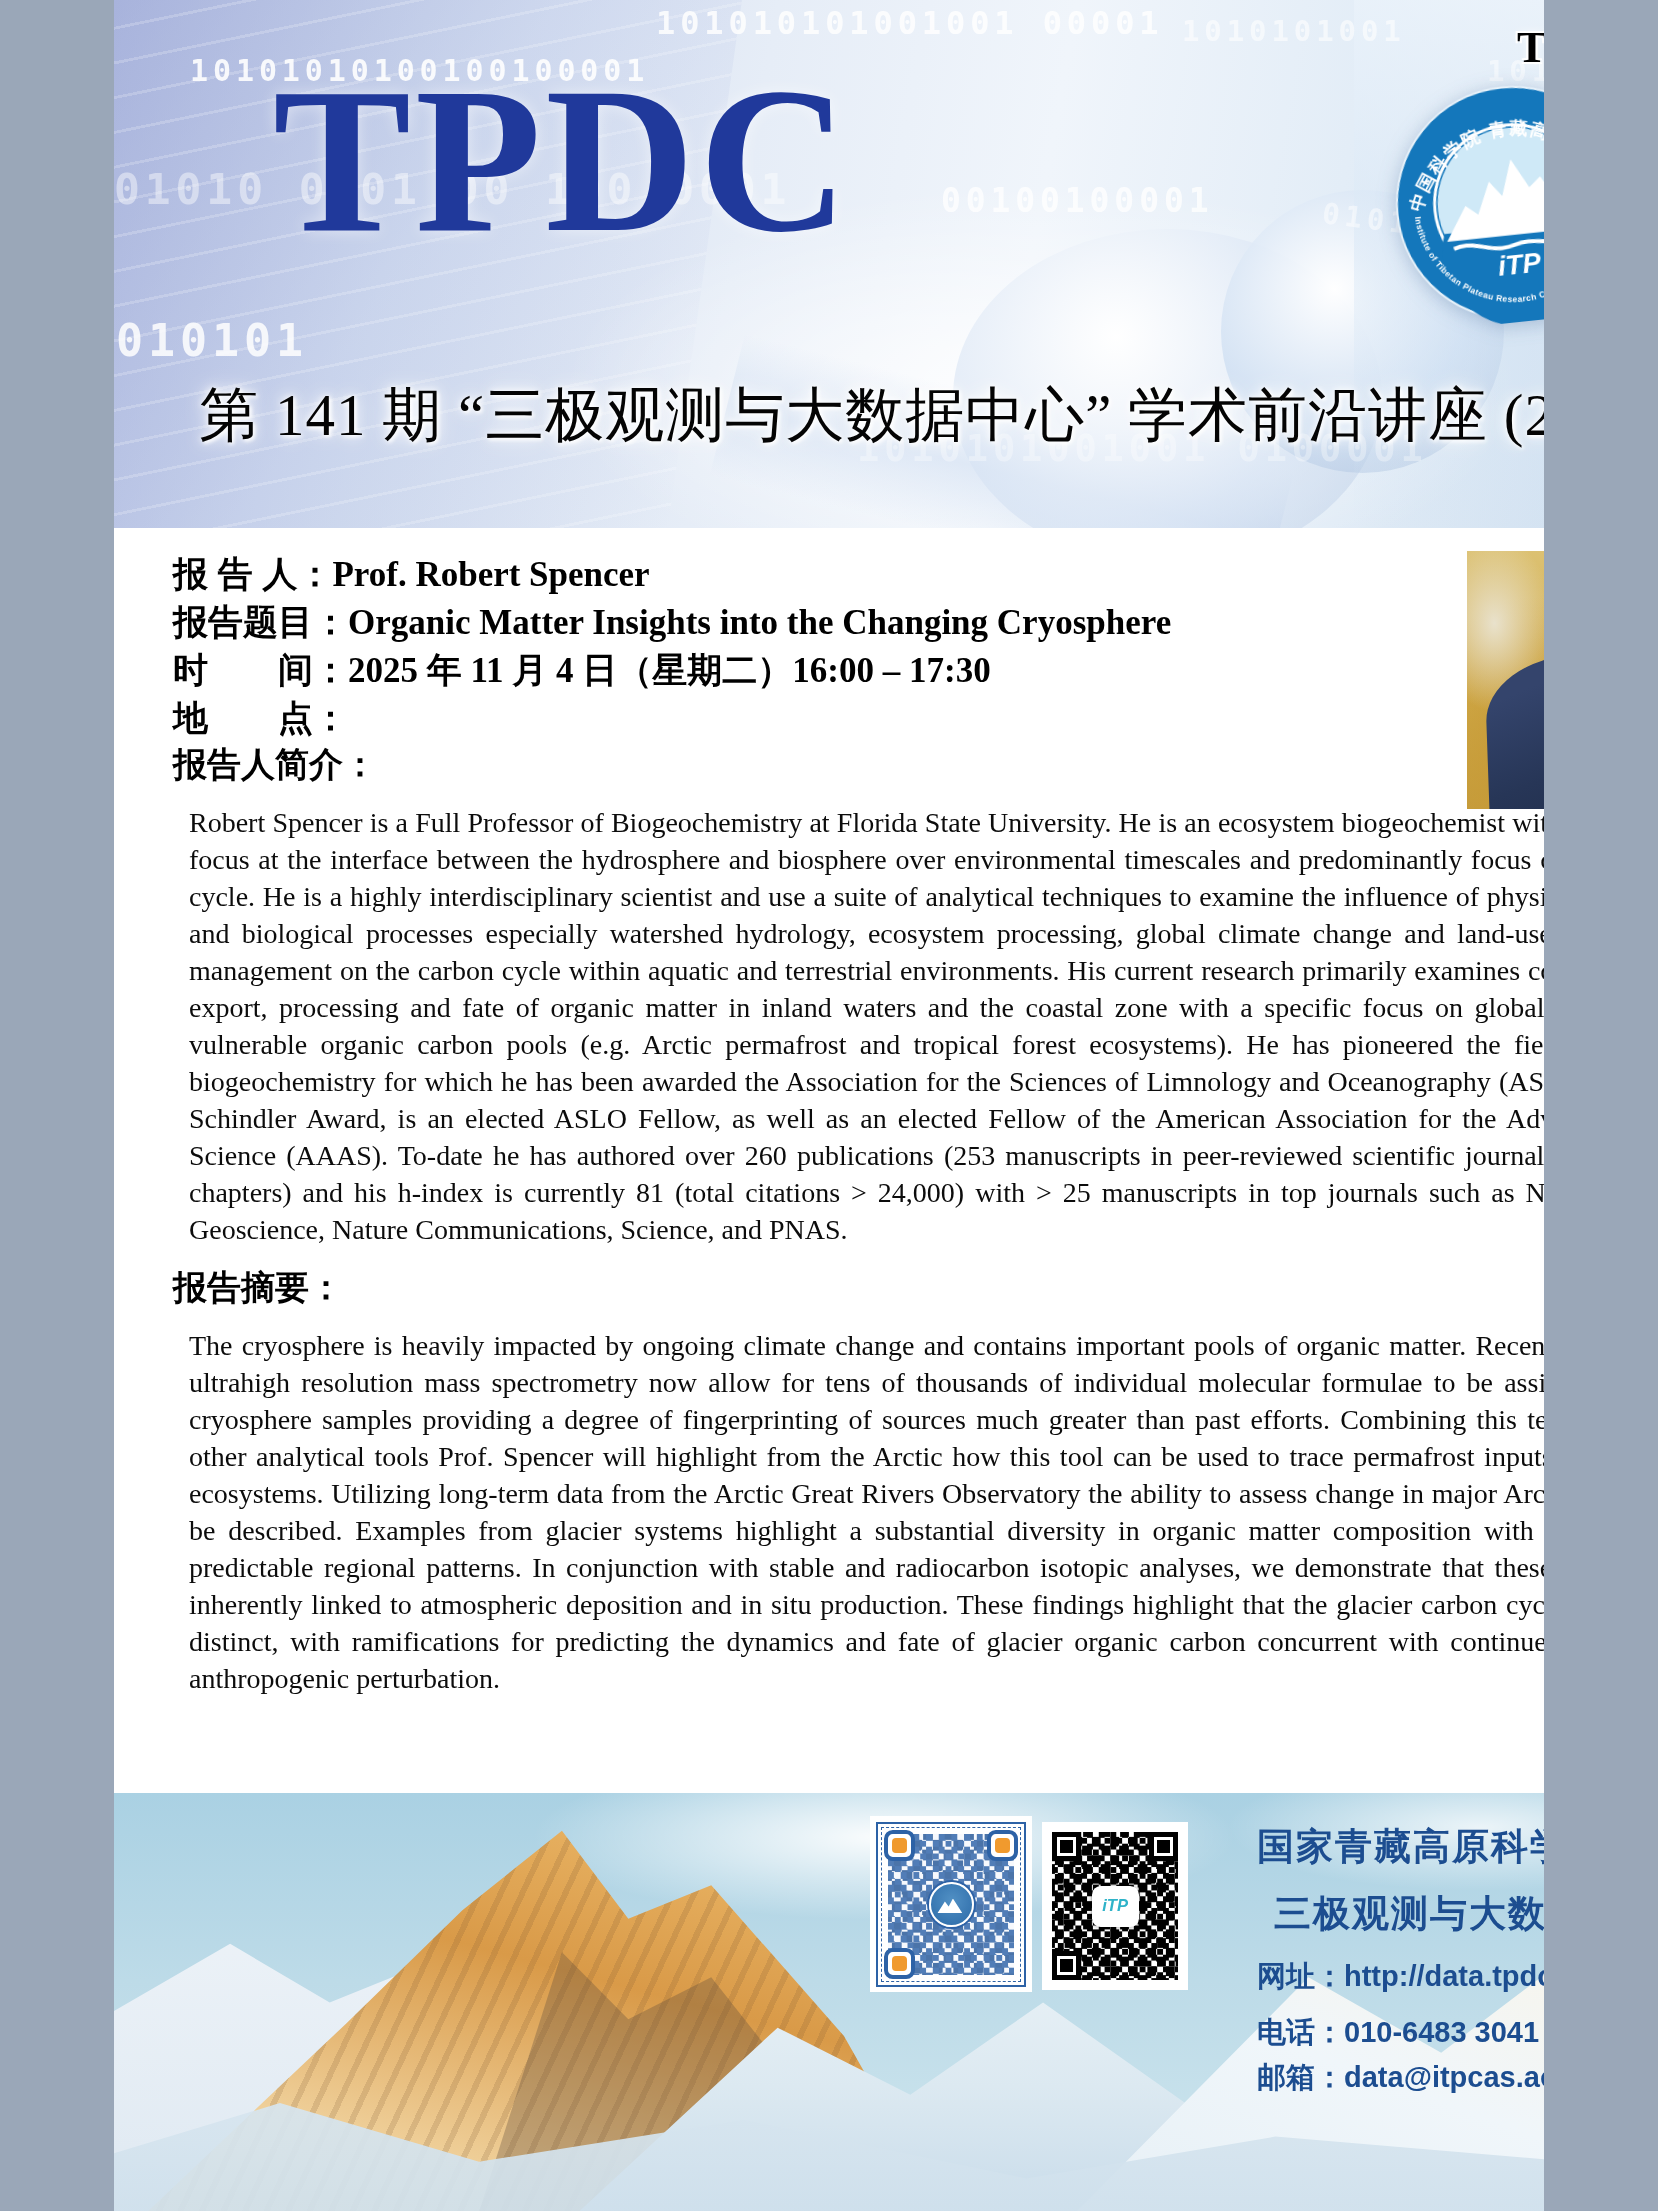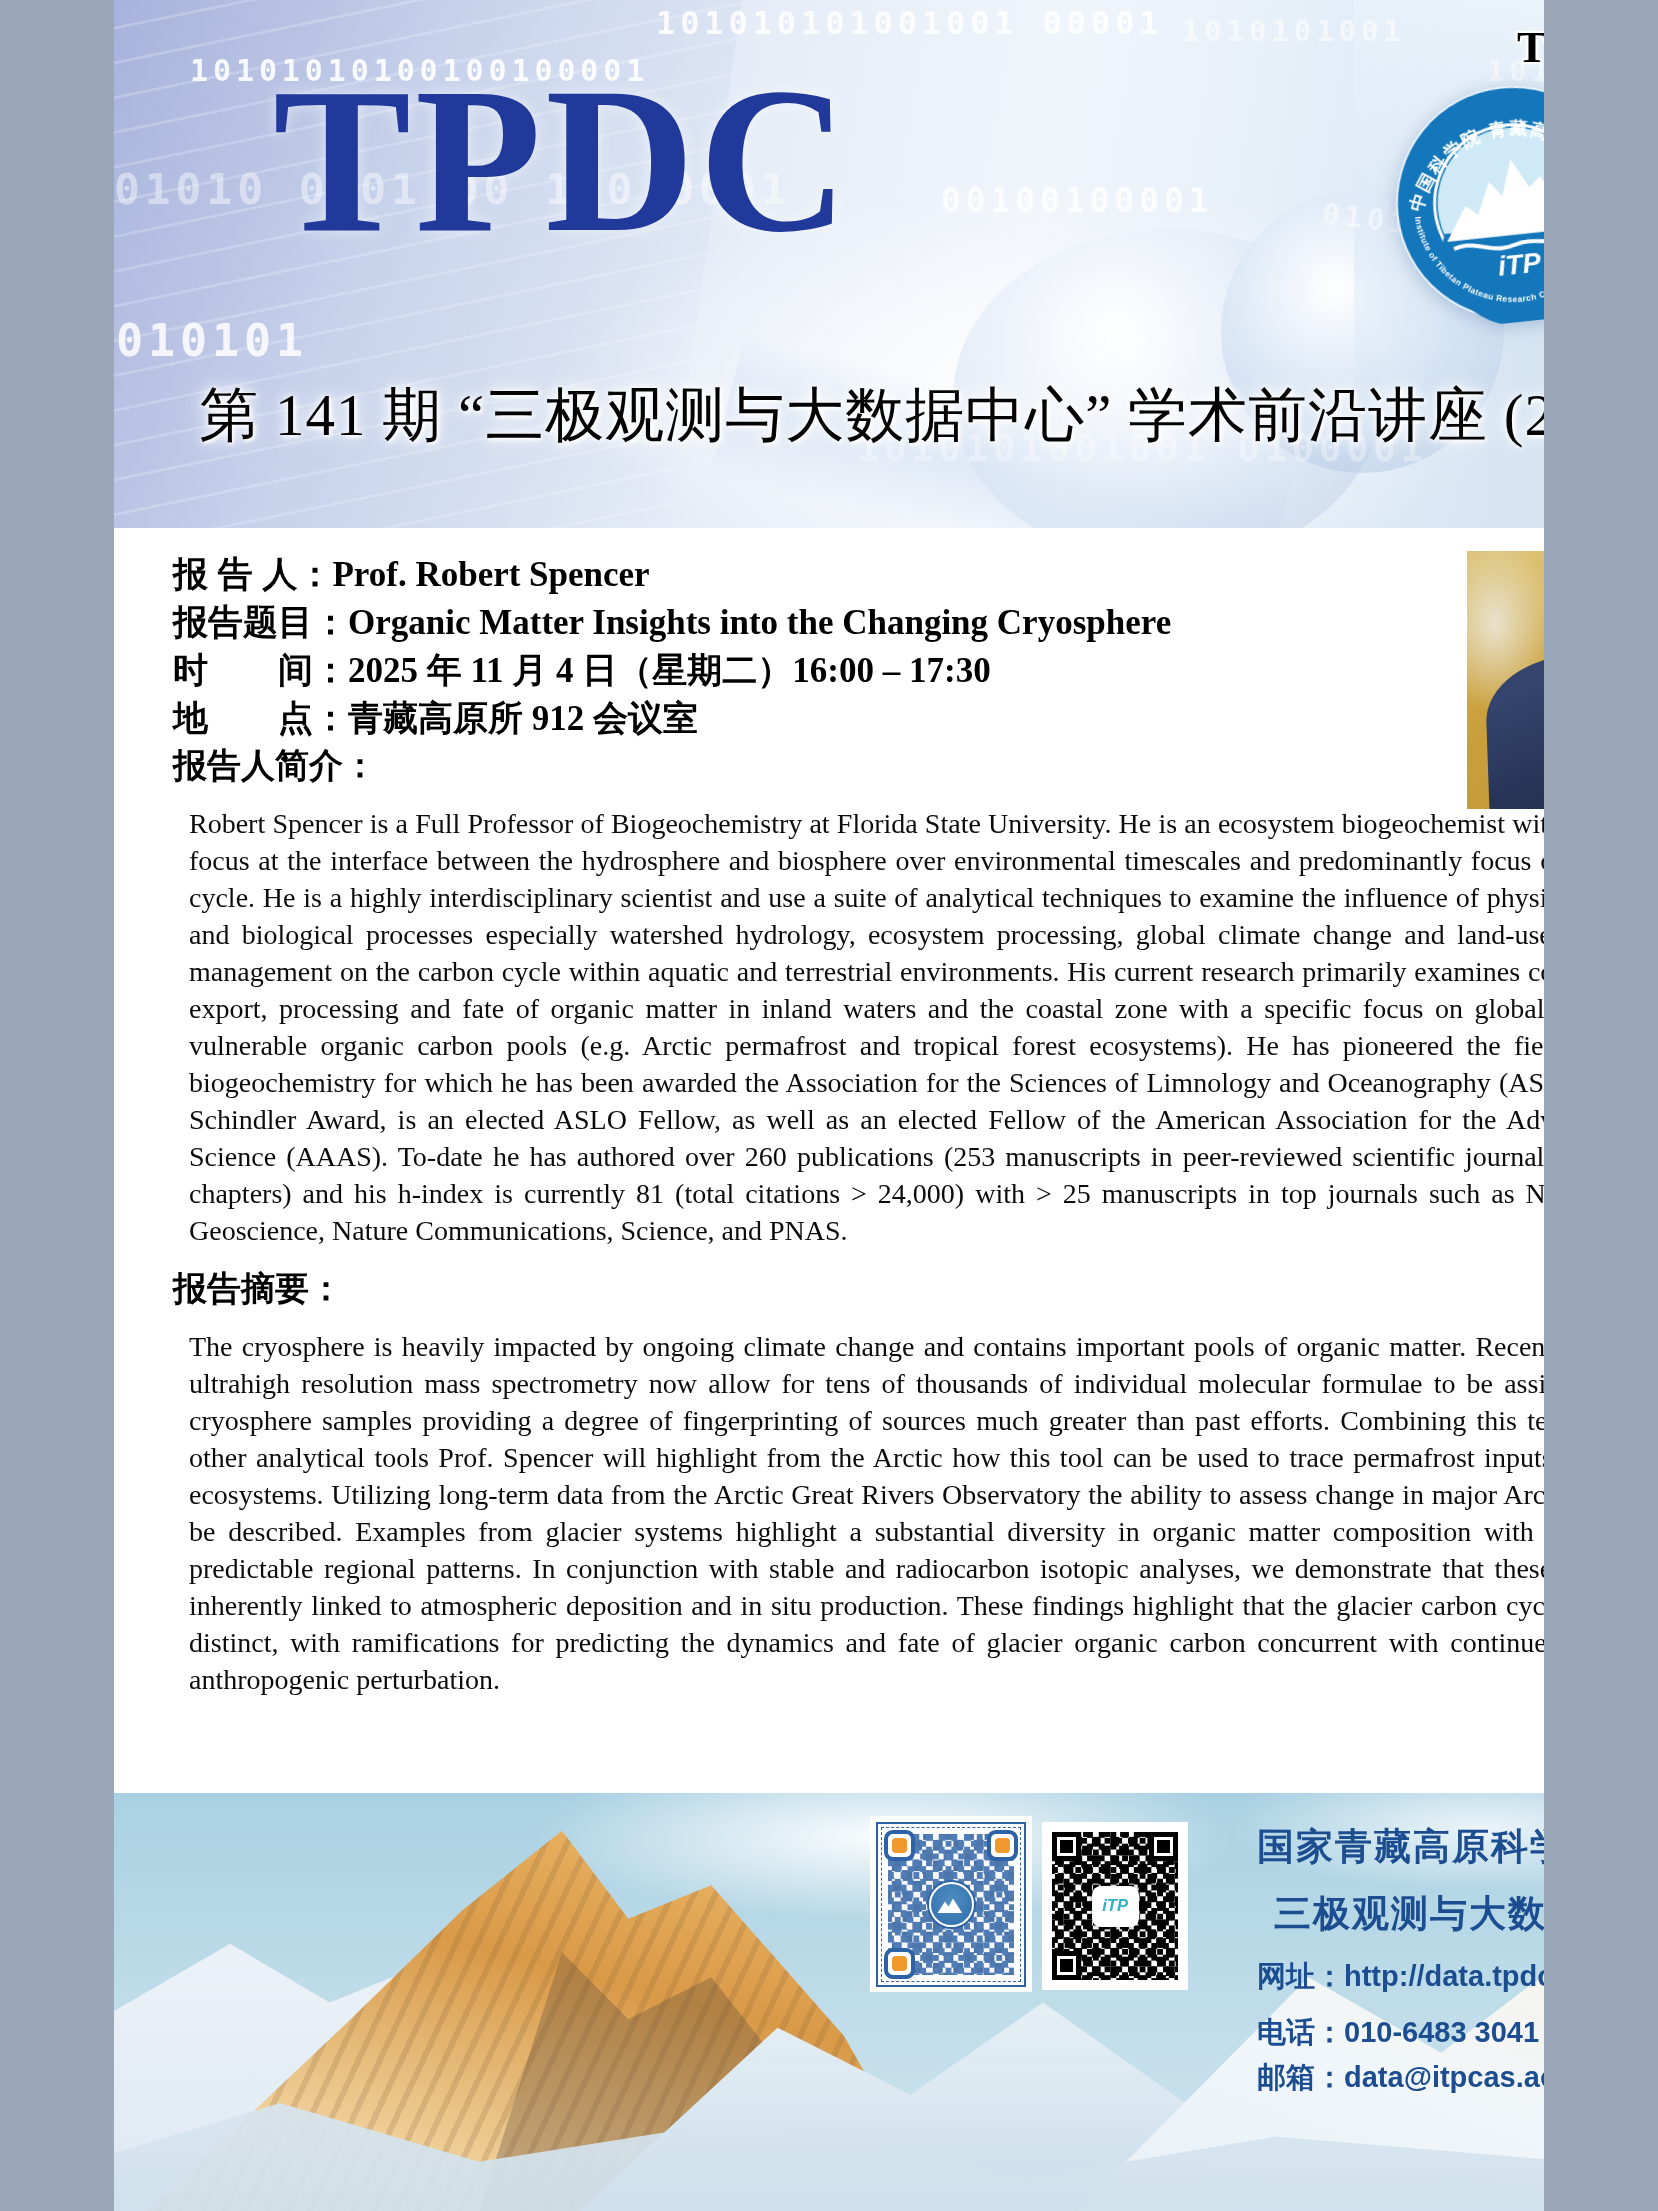--- a/index.html
+++ b/index.html
@@ -176,21 +176,20 @@
       <div class="drow">
         <span class="dlabel">报告题目：</span>
         <span class="dvalue">Organic Matter Insights into the Changing Cryosphere</span>
       </div>
       <div class="drow">
         <span class="dlabel">时　　间：</span>
         <span class="dvalue">2025 年 11 月 4 日（星期二）16:00 – 17:30</span>
       </div>
       <div class="drow">
         <span class="dlabel">地　　点：</span>
-        <span class="dvalue">青藏高原所 912 会议室</span>
       </div>
       <div class="drow">
         <span class="sec-label">报告人简介：</span>
       </div>
     </div>
 
     <div class="photo">
       <div class="ph-body"></div>
       <div class="ph-collar"></div>
       <div class="ph-neck"></div>

